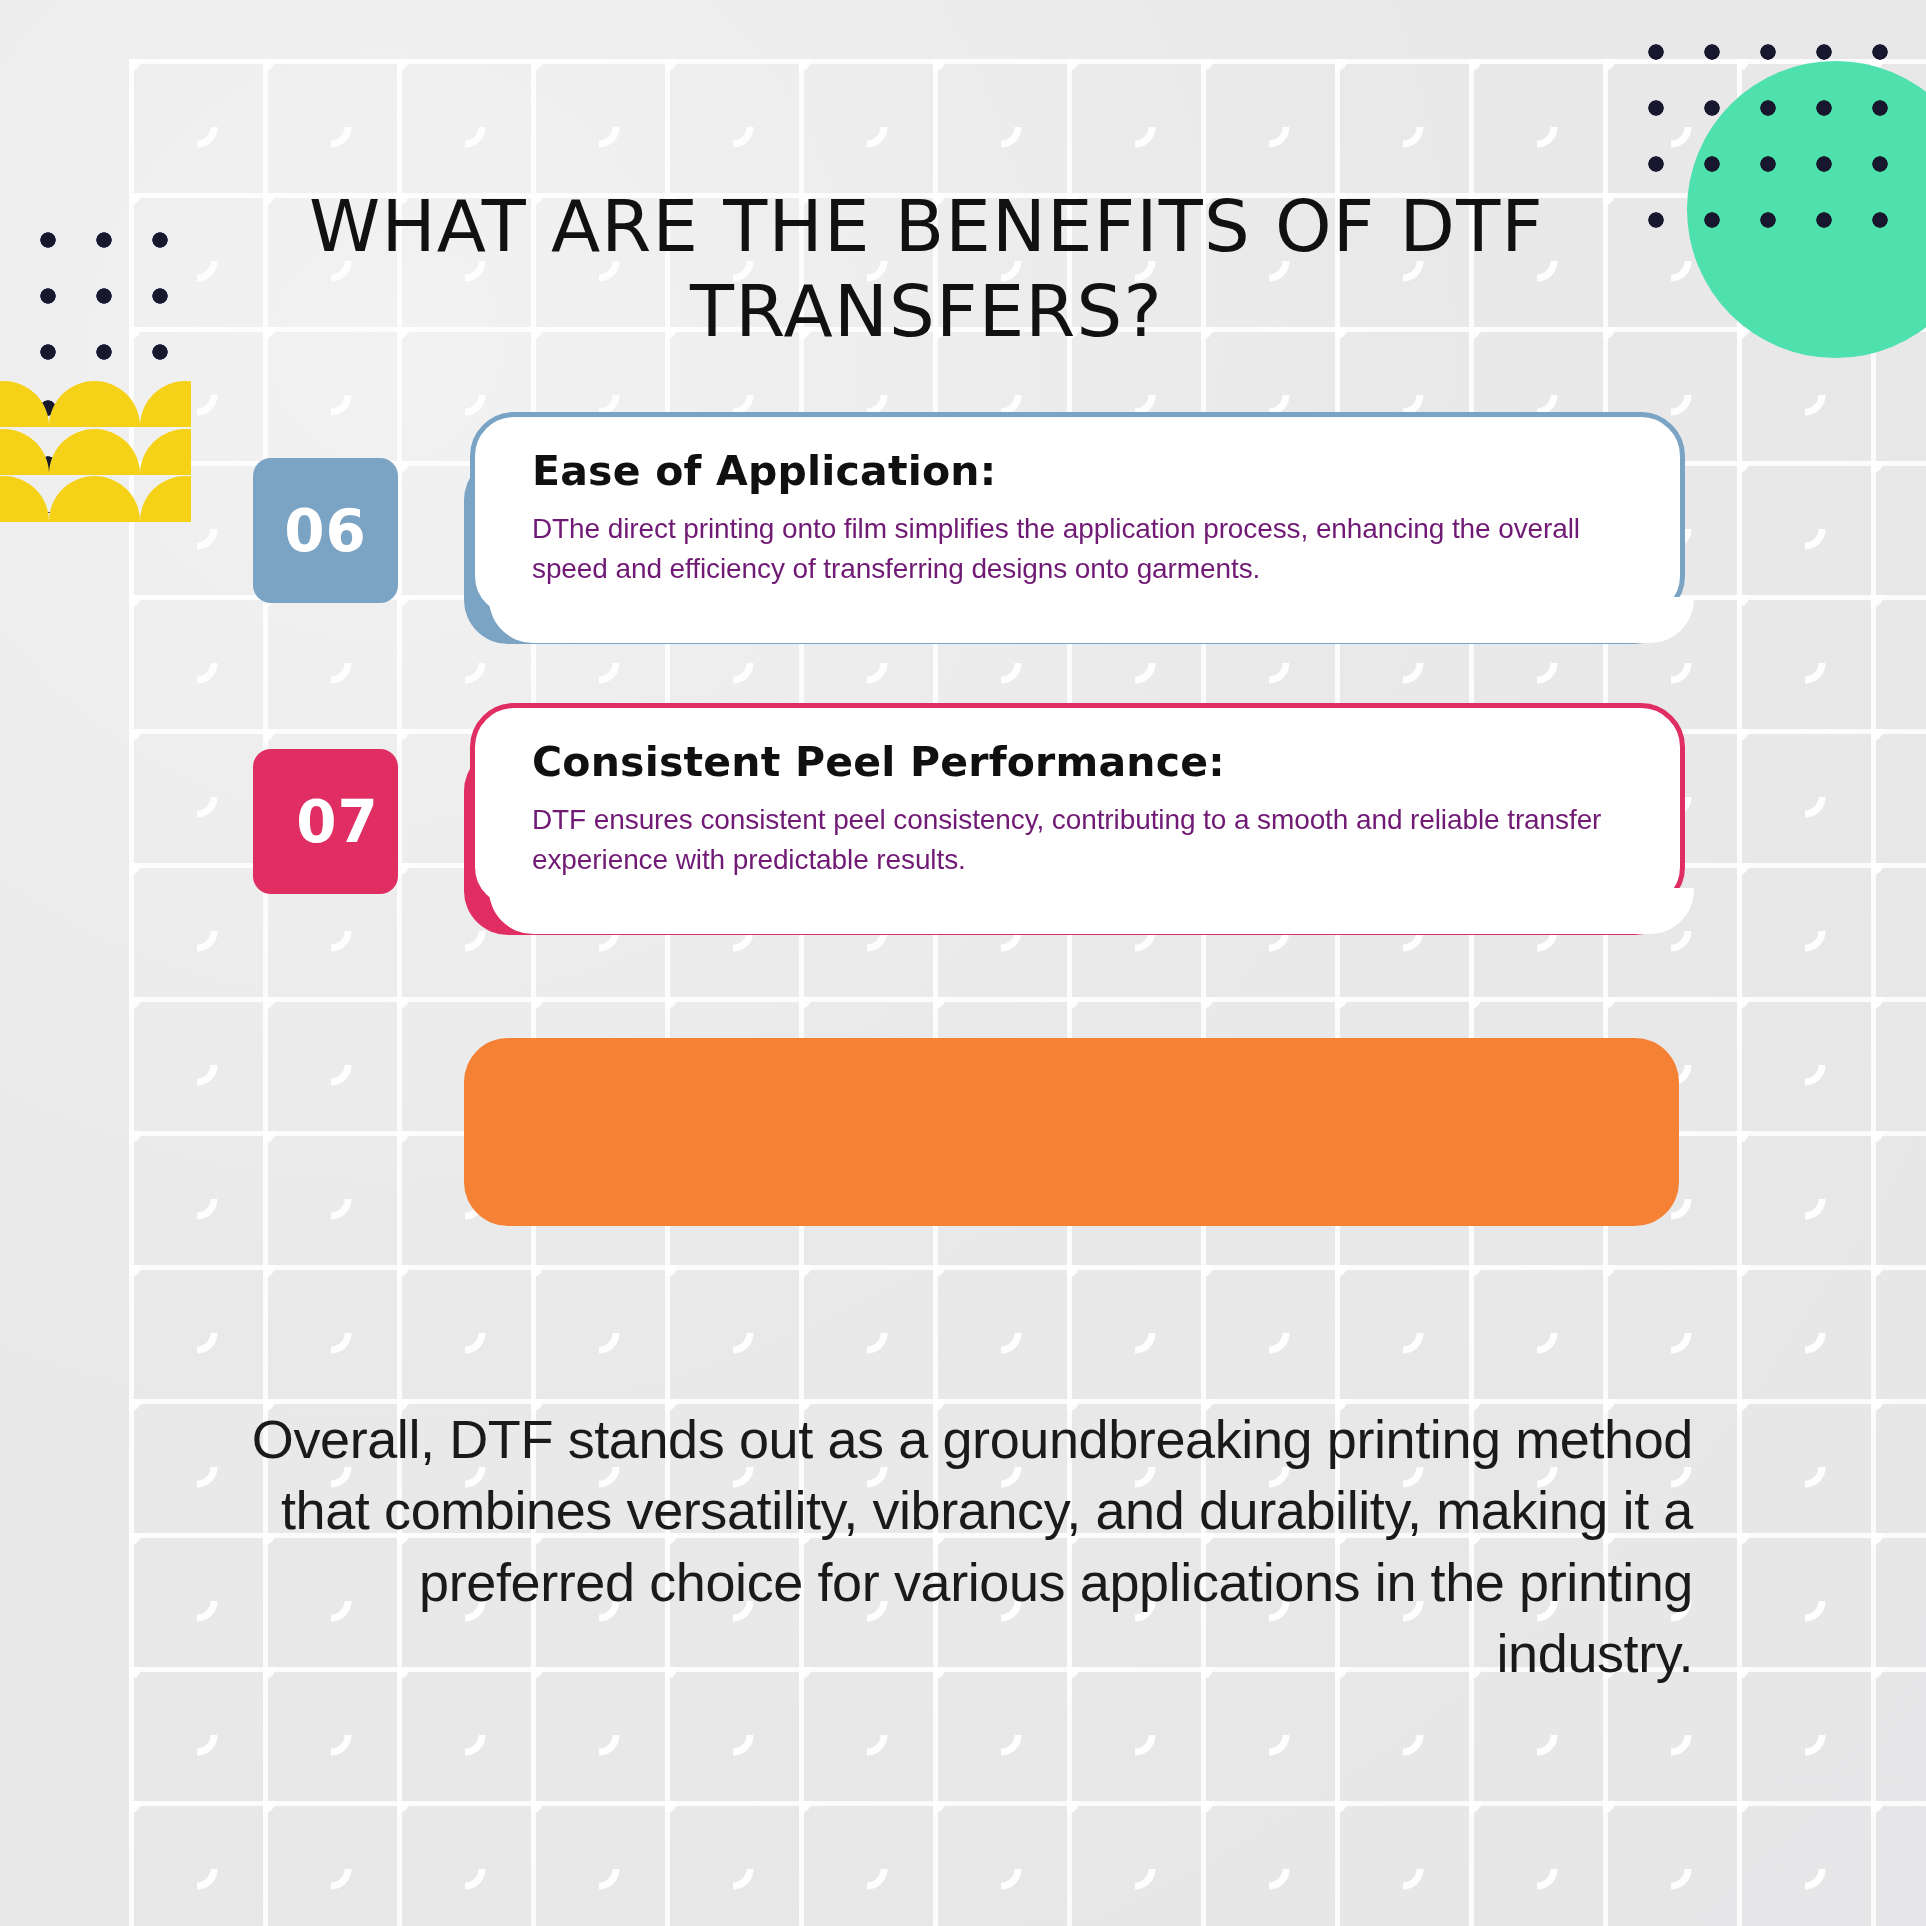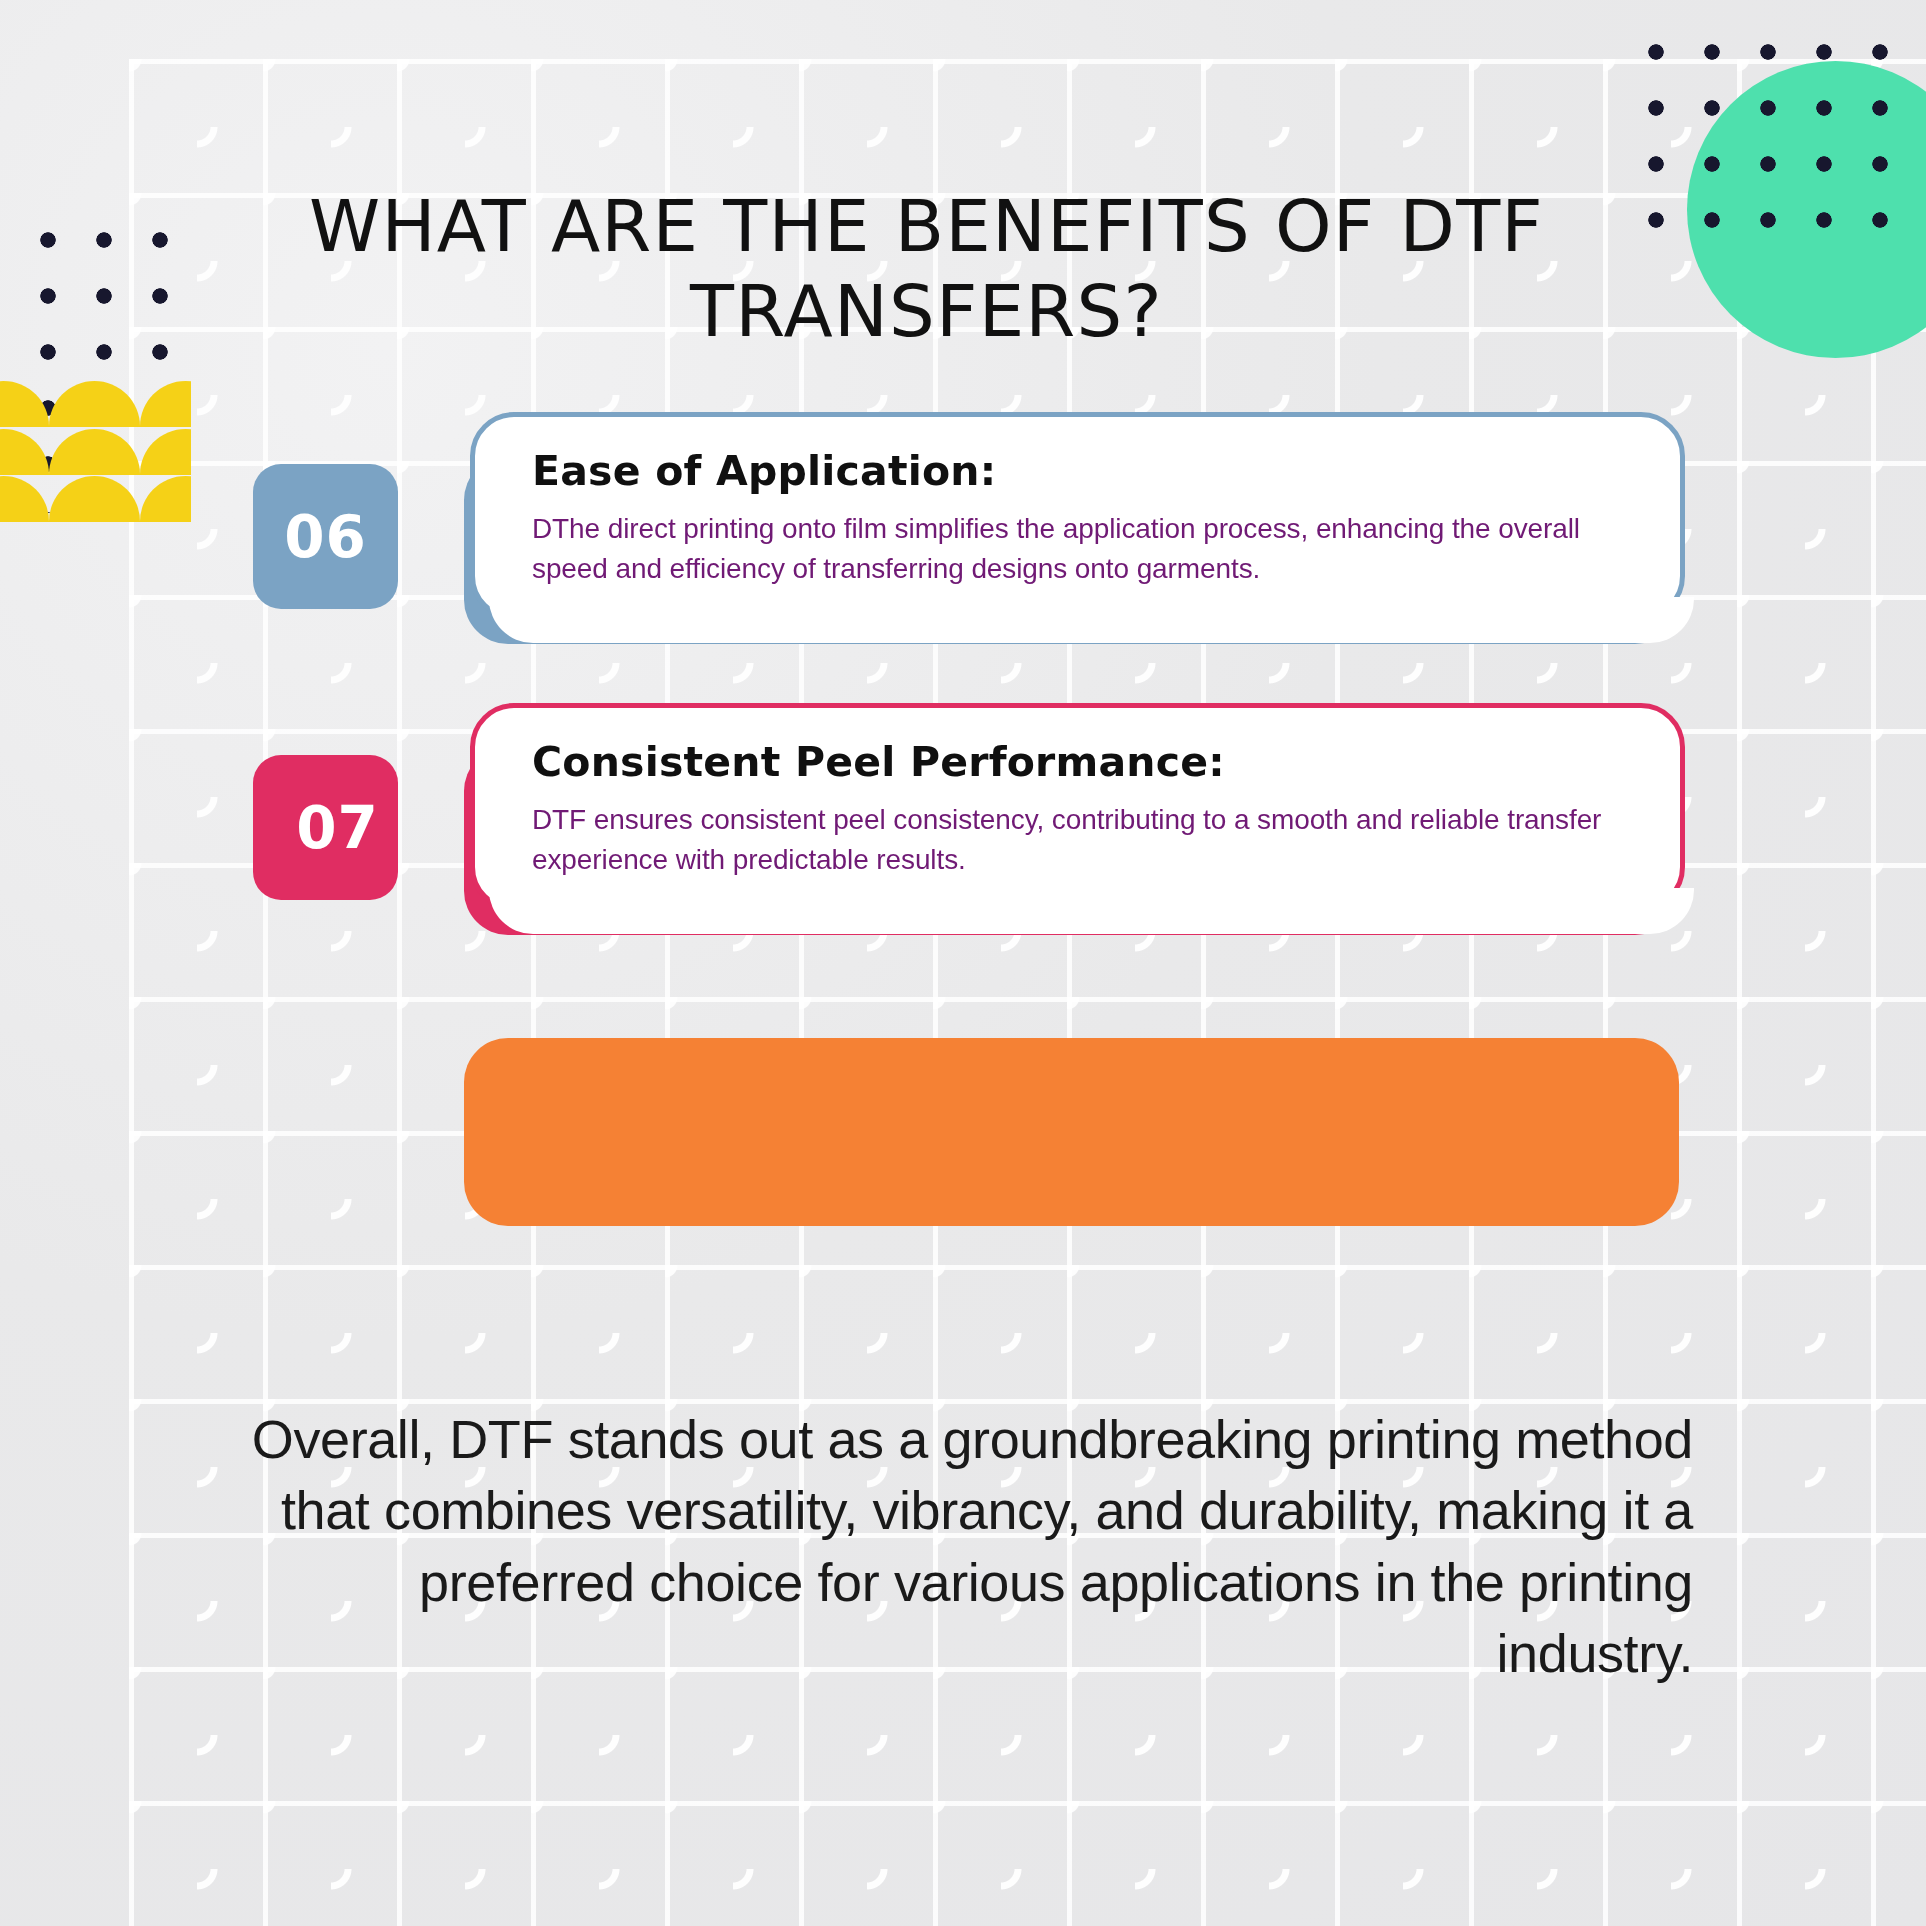--- a/index.html
+++ b/index.html
@@ -100,23 +100,23 @@
   .cards { position:absolute; left:0; top:450px; width:1927px; }
 
   .card-row {
     position:relative;
     height:198px;
     margin-bottom:93px;
   }
 
   .badge {
     position:absolute;
-    left:253px; top:14px;
+    left:253px; top:8px;
     width:145px; height:145px;
-    border-radius:28px;
+    border-radius:18px;
     display:flex; align-items:center; justify-content:center;
     color:#ffffff;
     font-family:"DejaVu Sans", sans-serif;
     font-weight:bold;
     font-size:58px;
     letter-spacing:1px;
     z-index:3;
   }
 
   .card {

